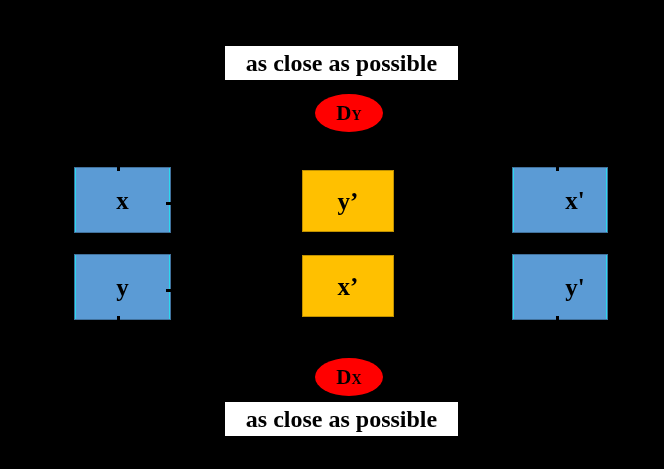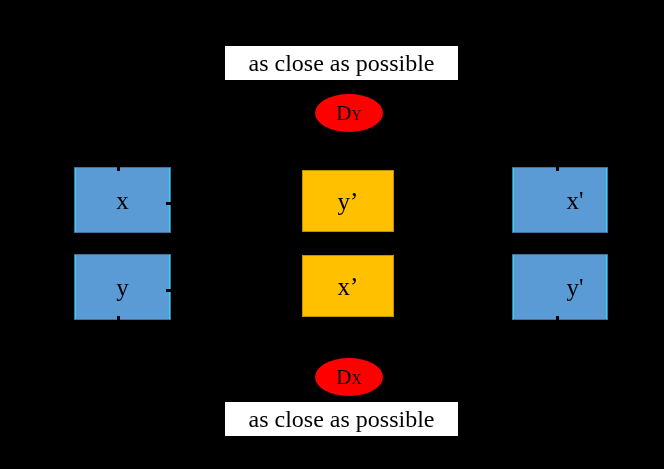--- a/index.html
+++ b/index.html
@@ -7,20 +7,21 @@
     padding: 0;
     background: #000000;
   }
   #canvas {
     position: relative;
     width: 664px;
     height: 469px;
     background: #000000;
     overflow: hidden;
     font-family: "Liberation Serif", "DejaVu Serif", serif;
+    font-weight: bold;
   }
 
   
   .node {
     position: absolute;
     box-sizing: border-box;
     display: flex;
     align-items: center;
     justify-content: center;
     color: #000000;

